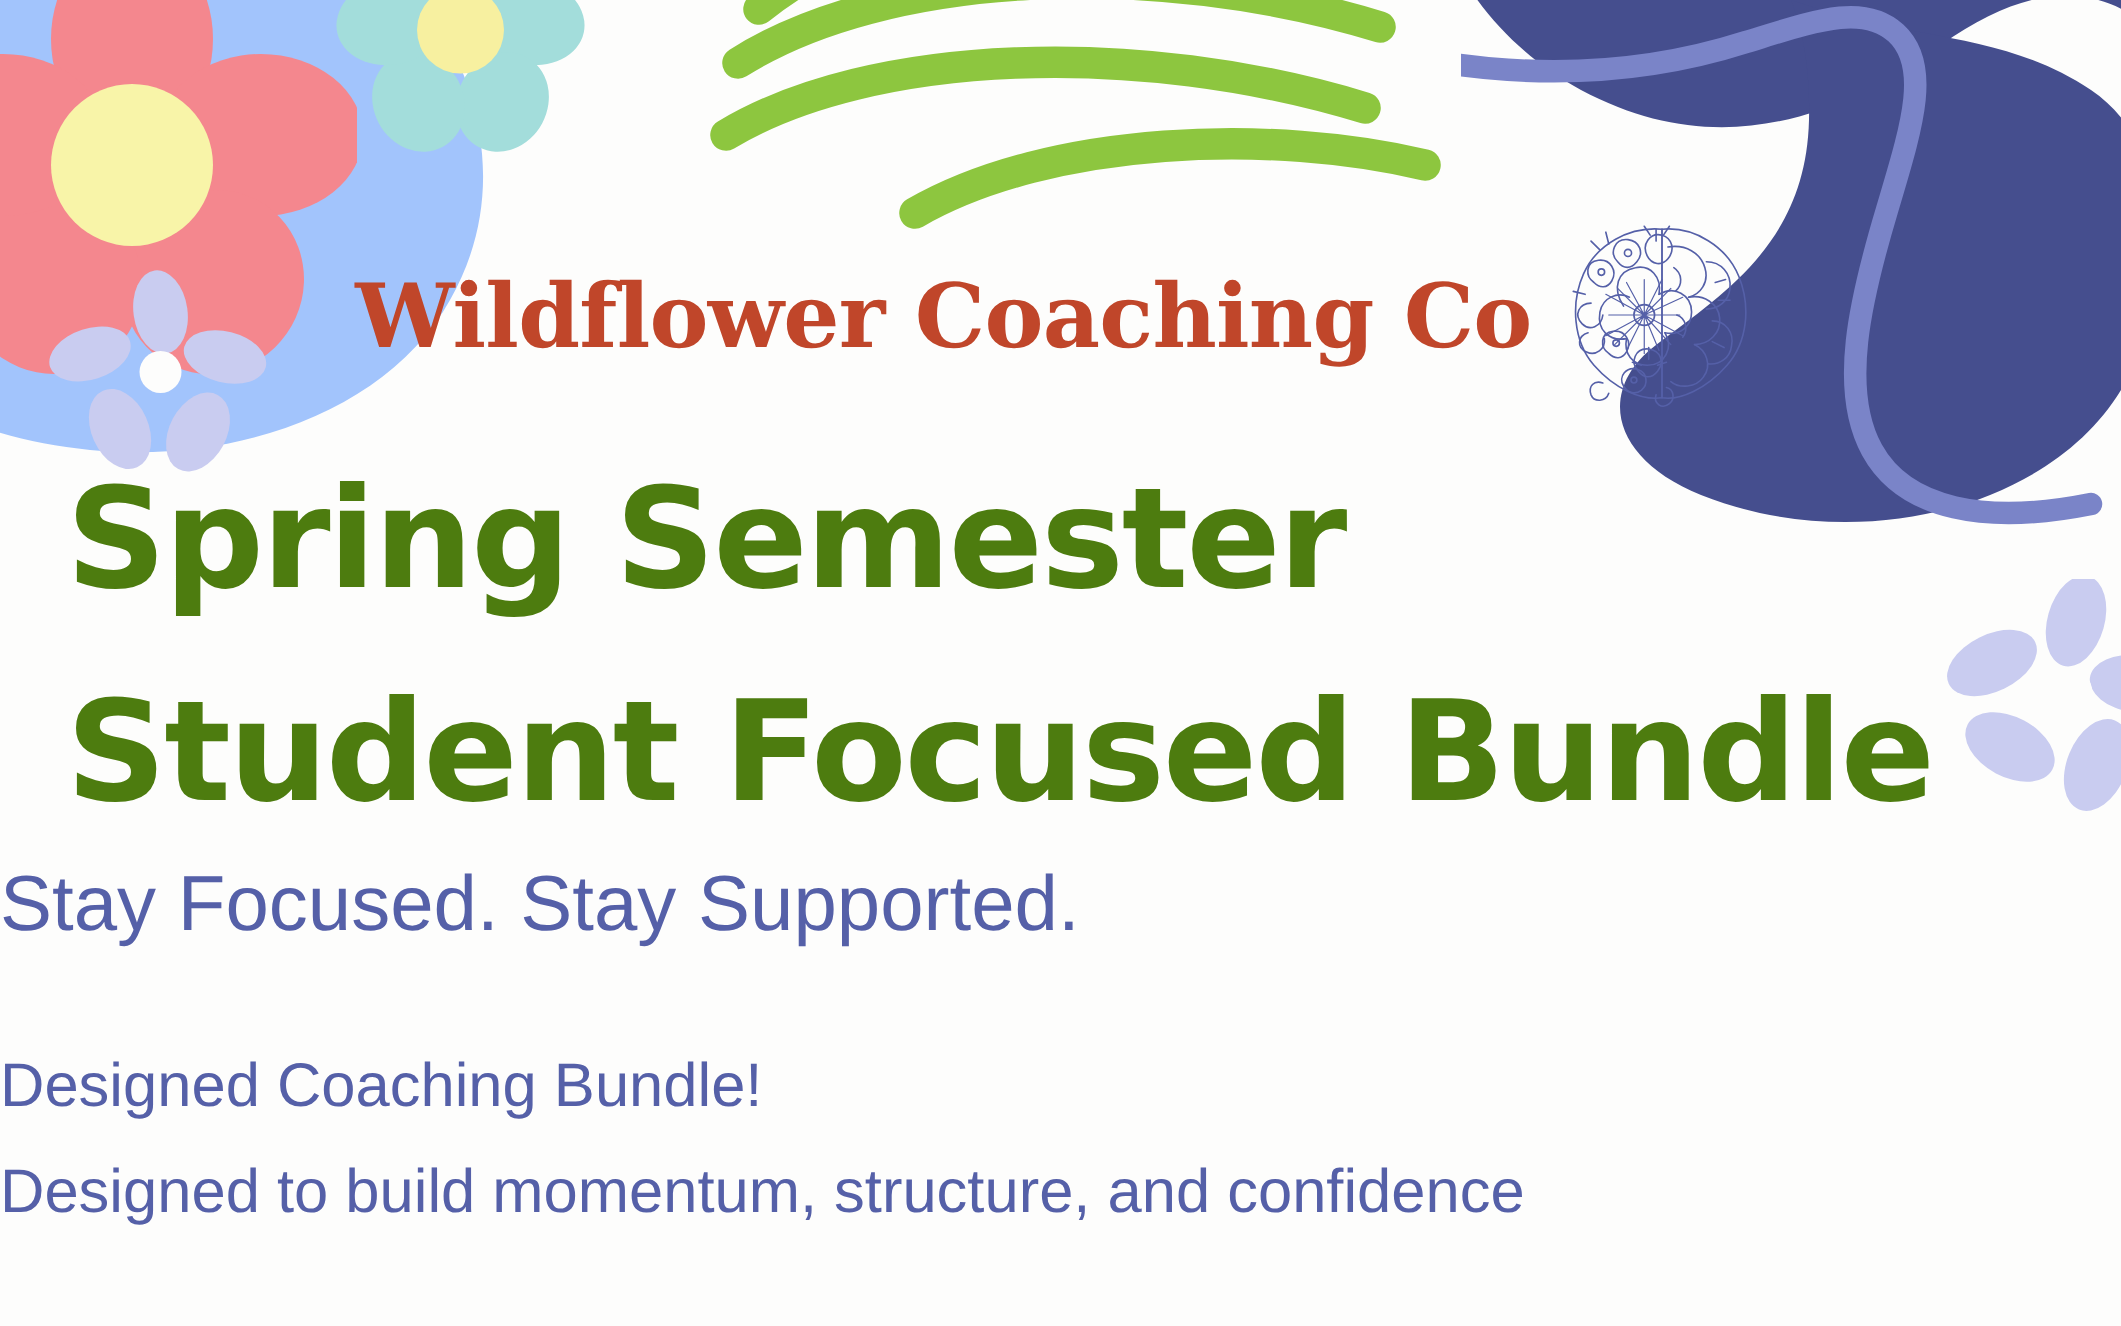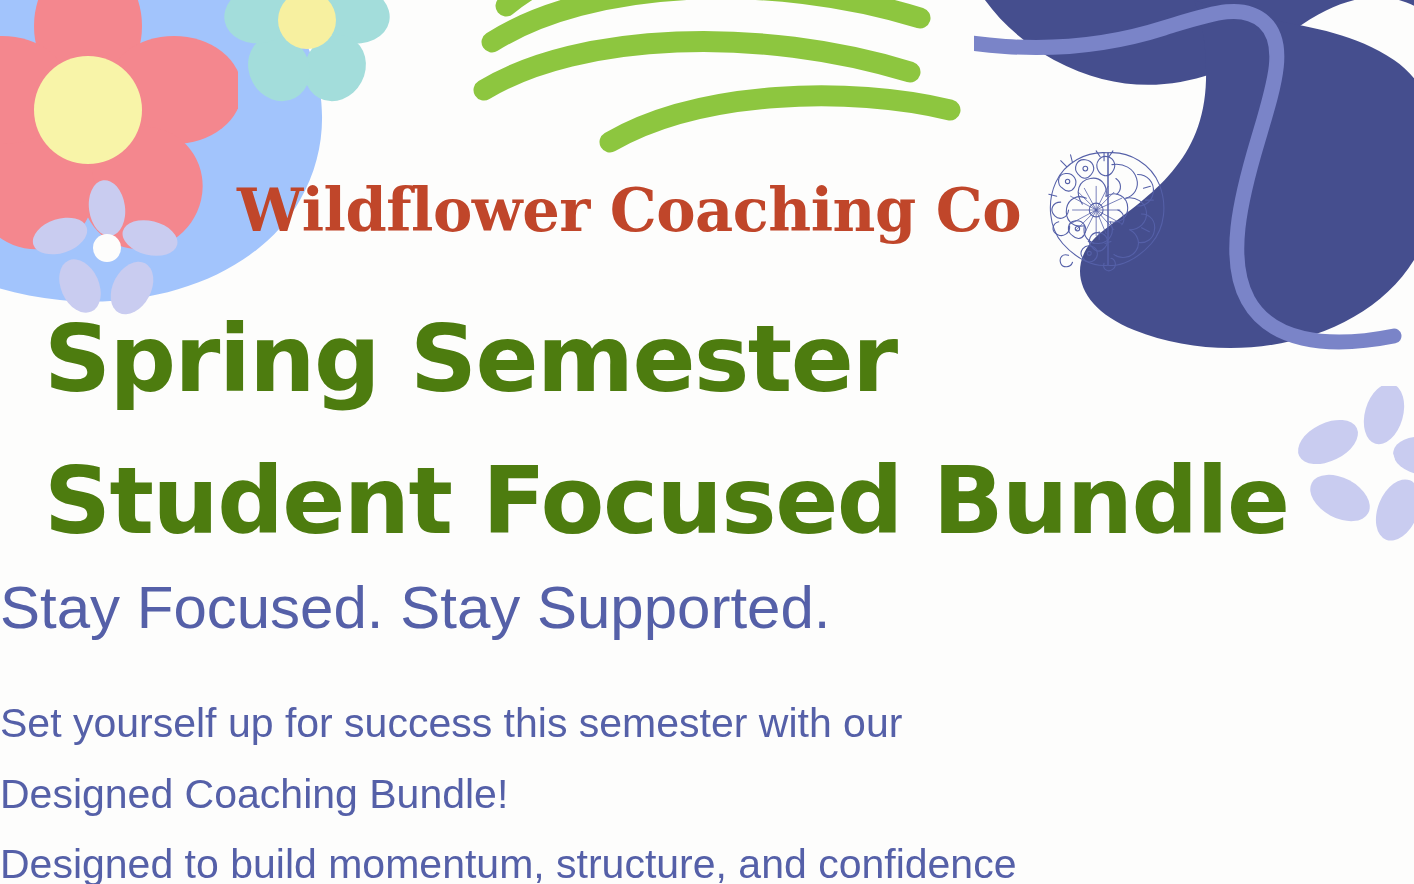--- a/index.html
+++ b/index.html
@@ -74,21 +74,21 @@
   .headline .line { display:block; white-space:nowrap; }
 
   
   .tagline {
     position:absolute;
     top:572px;
     left:0;
     width:100%;
     font-family:"Liberation Sans", sans-serif;
     font-weight:400;
-    font-size:60px;
+    font-size:52px;
     line-height:1.2;
     color:#5560A8;
     white-space:nowrap;
   }
 
   
   .body-copy {
     position:absolute;
     top:688px;
     left:0;
@@ -241,18 +241,17 @@
   </div>
 
   <div class="headline">
     <span class="line">Spring Semester</span>
     <span class="line">Student Focused Bundle</span>
   </div>
 
   <div class="tagline">Stay Focused. Stay Supported.</div>
 
   <div class="body-copy">
-    <span class="line">Set yourself up for success this semester with our</span>
     <span class="line">Designed Coaching Bundle!</span>
     <span class="line">Designed to build momentum, structure, and confidence</span>
   </div>
 
 </div>
 
 </body></html>

